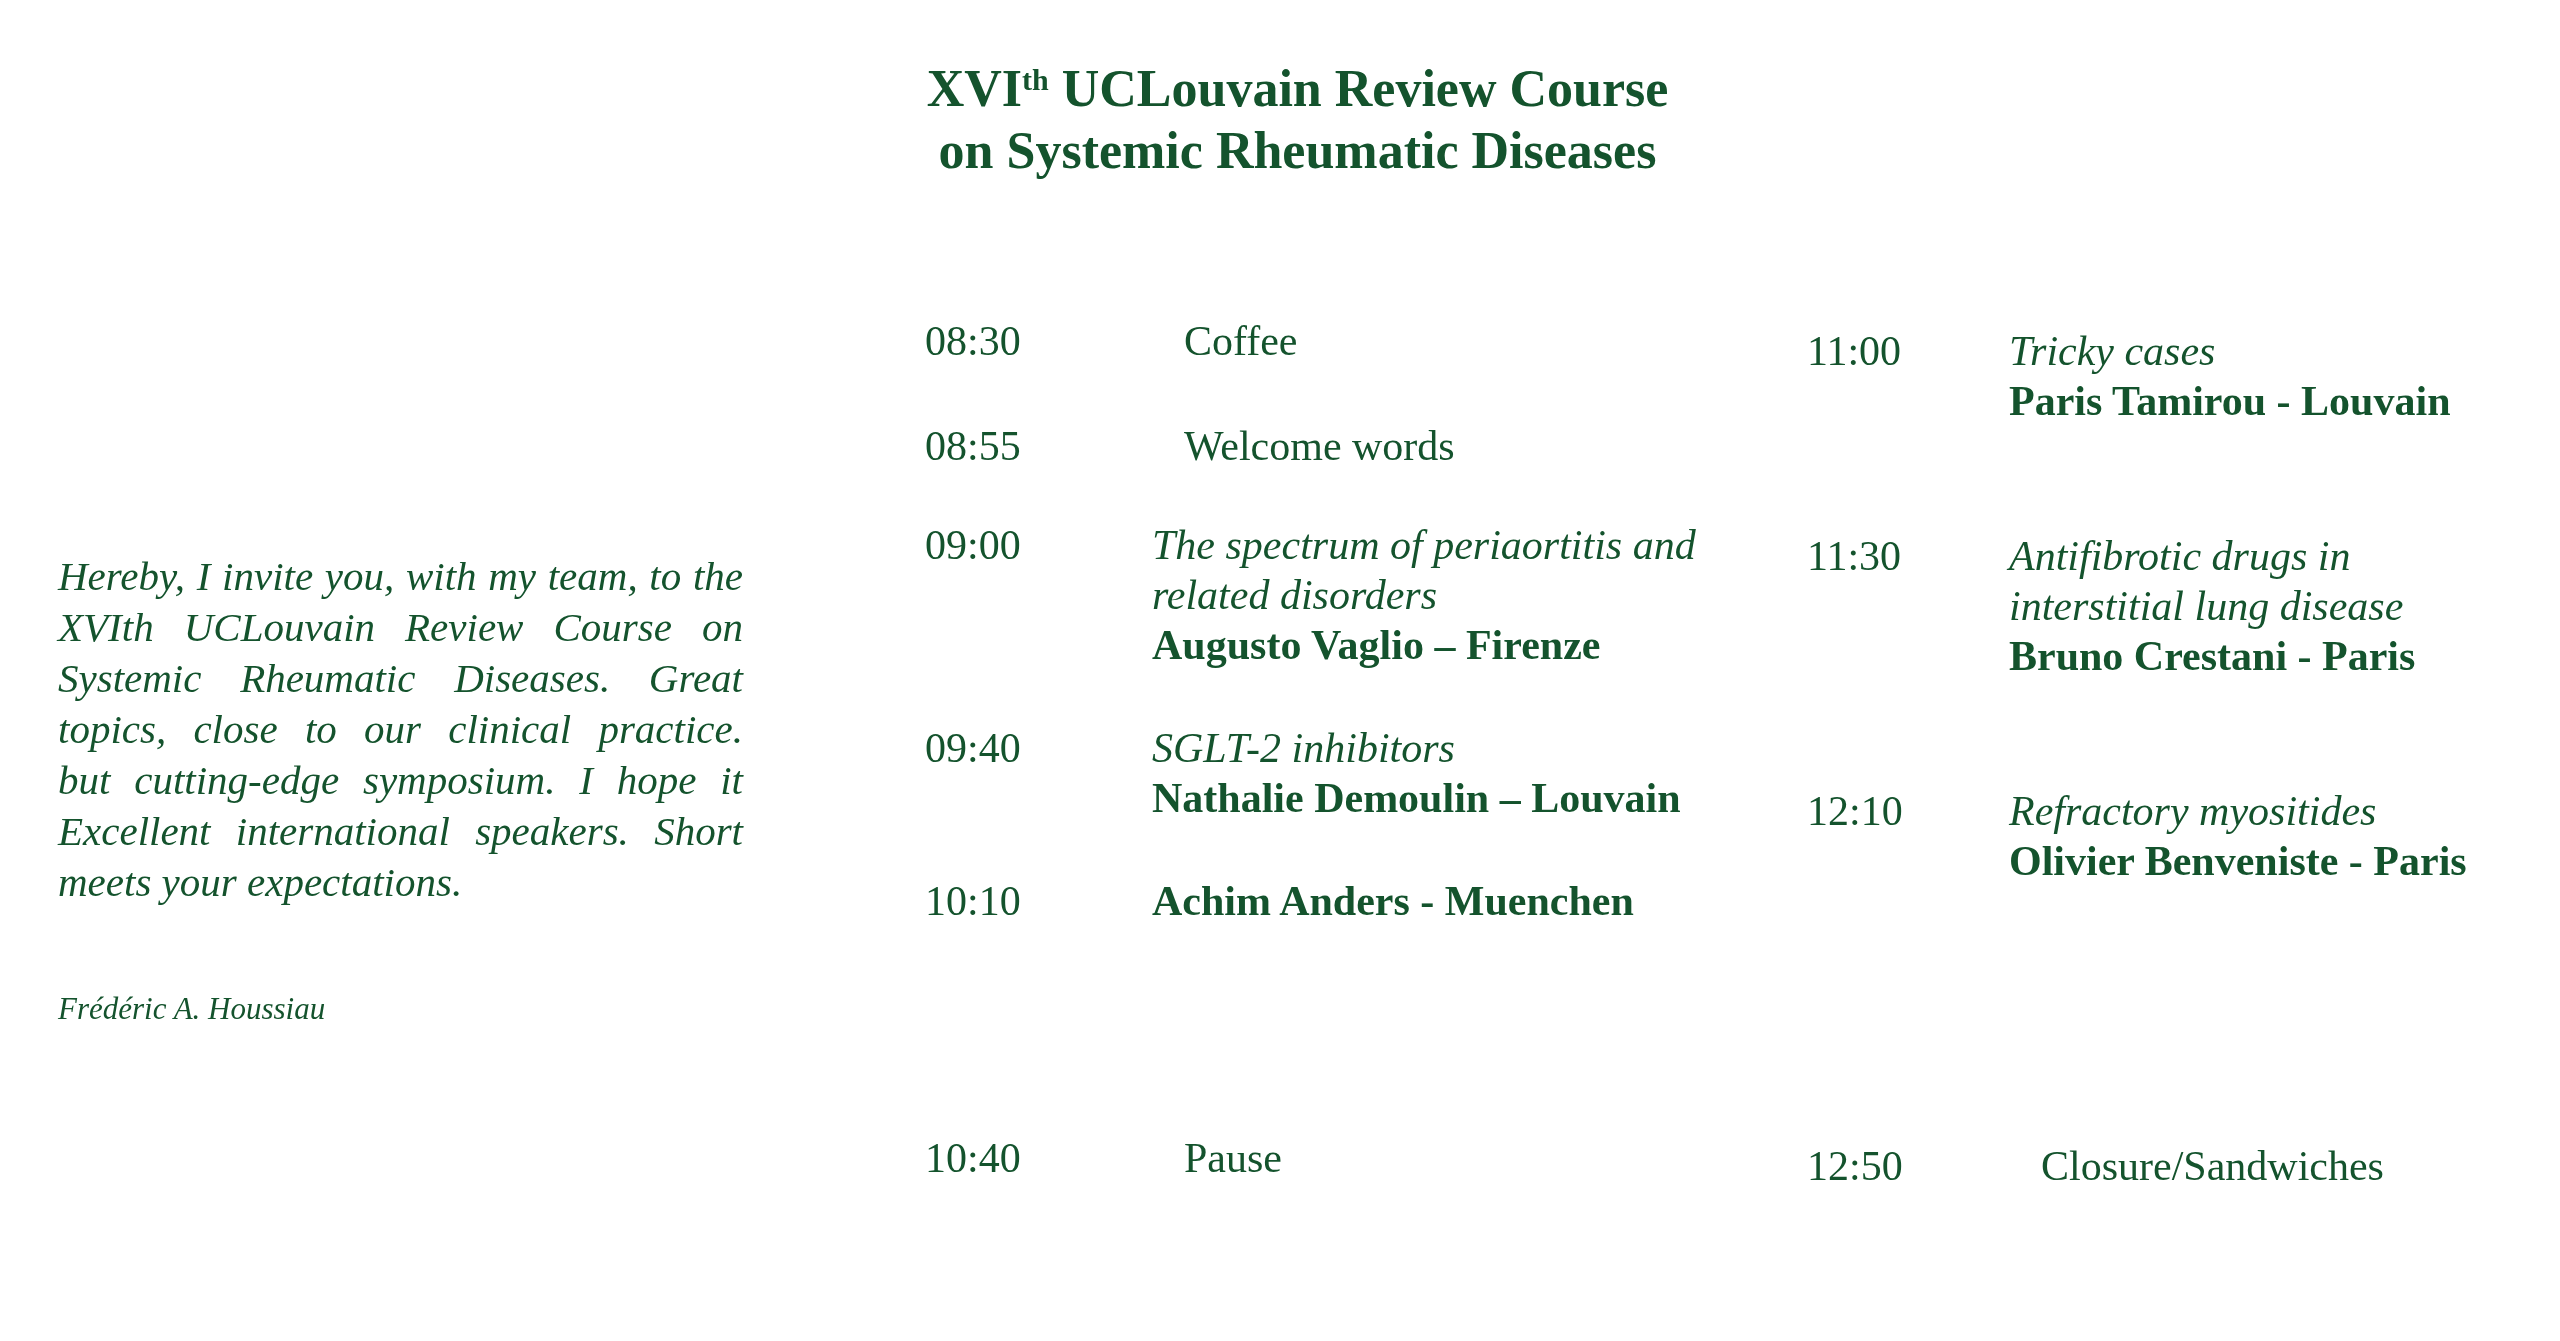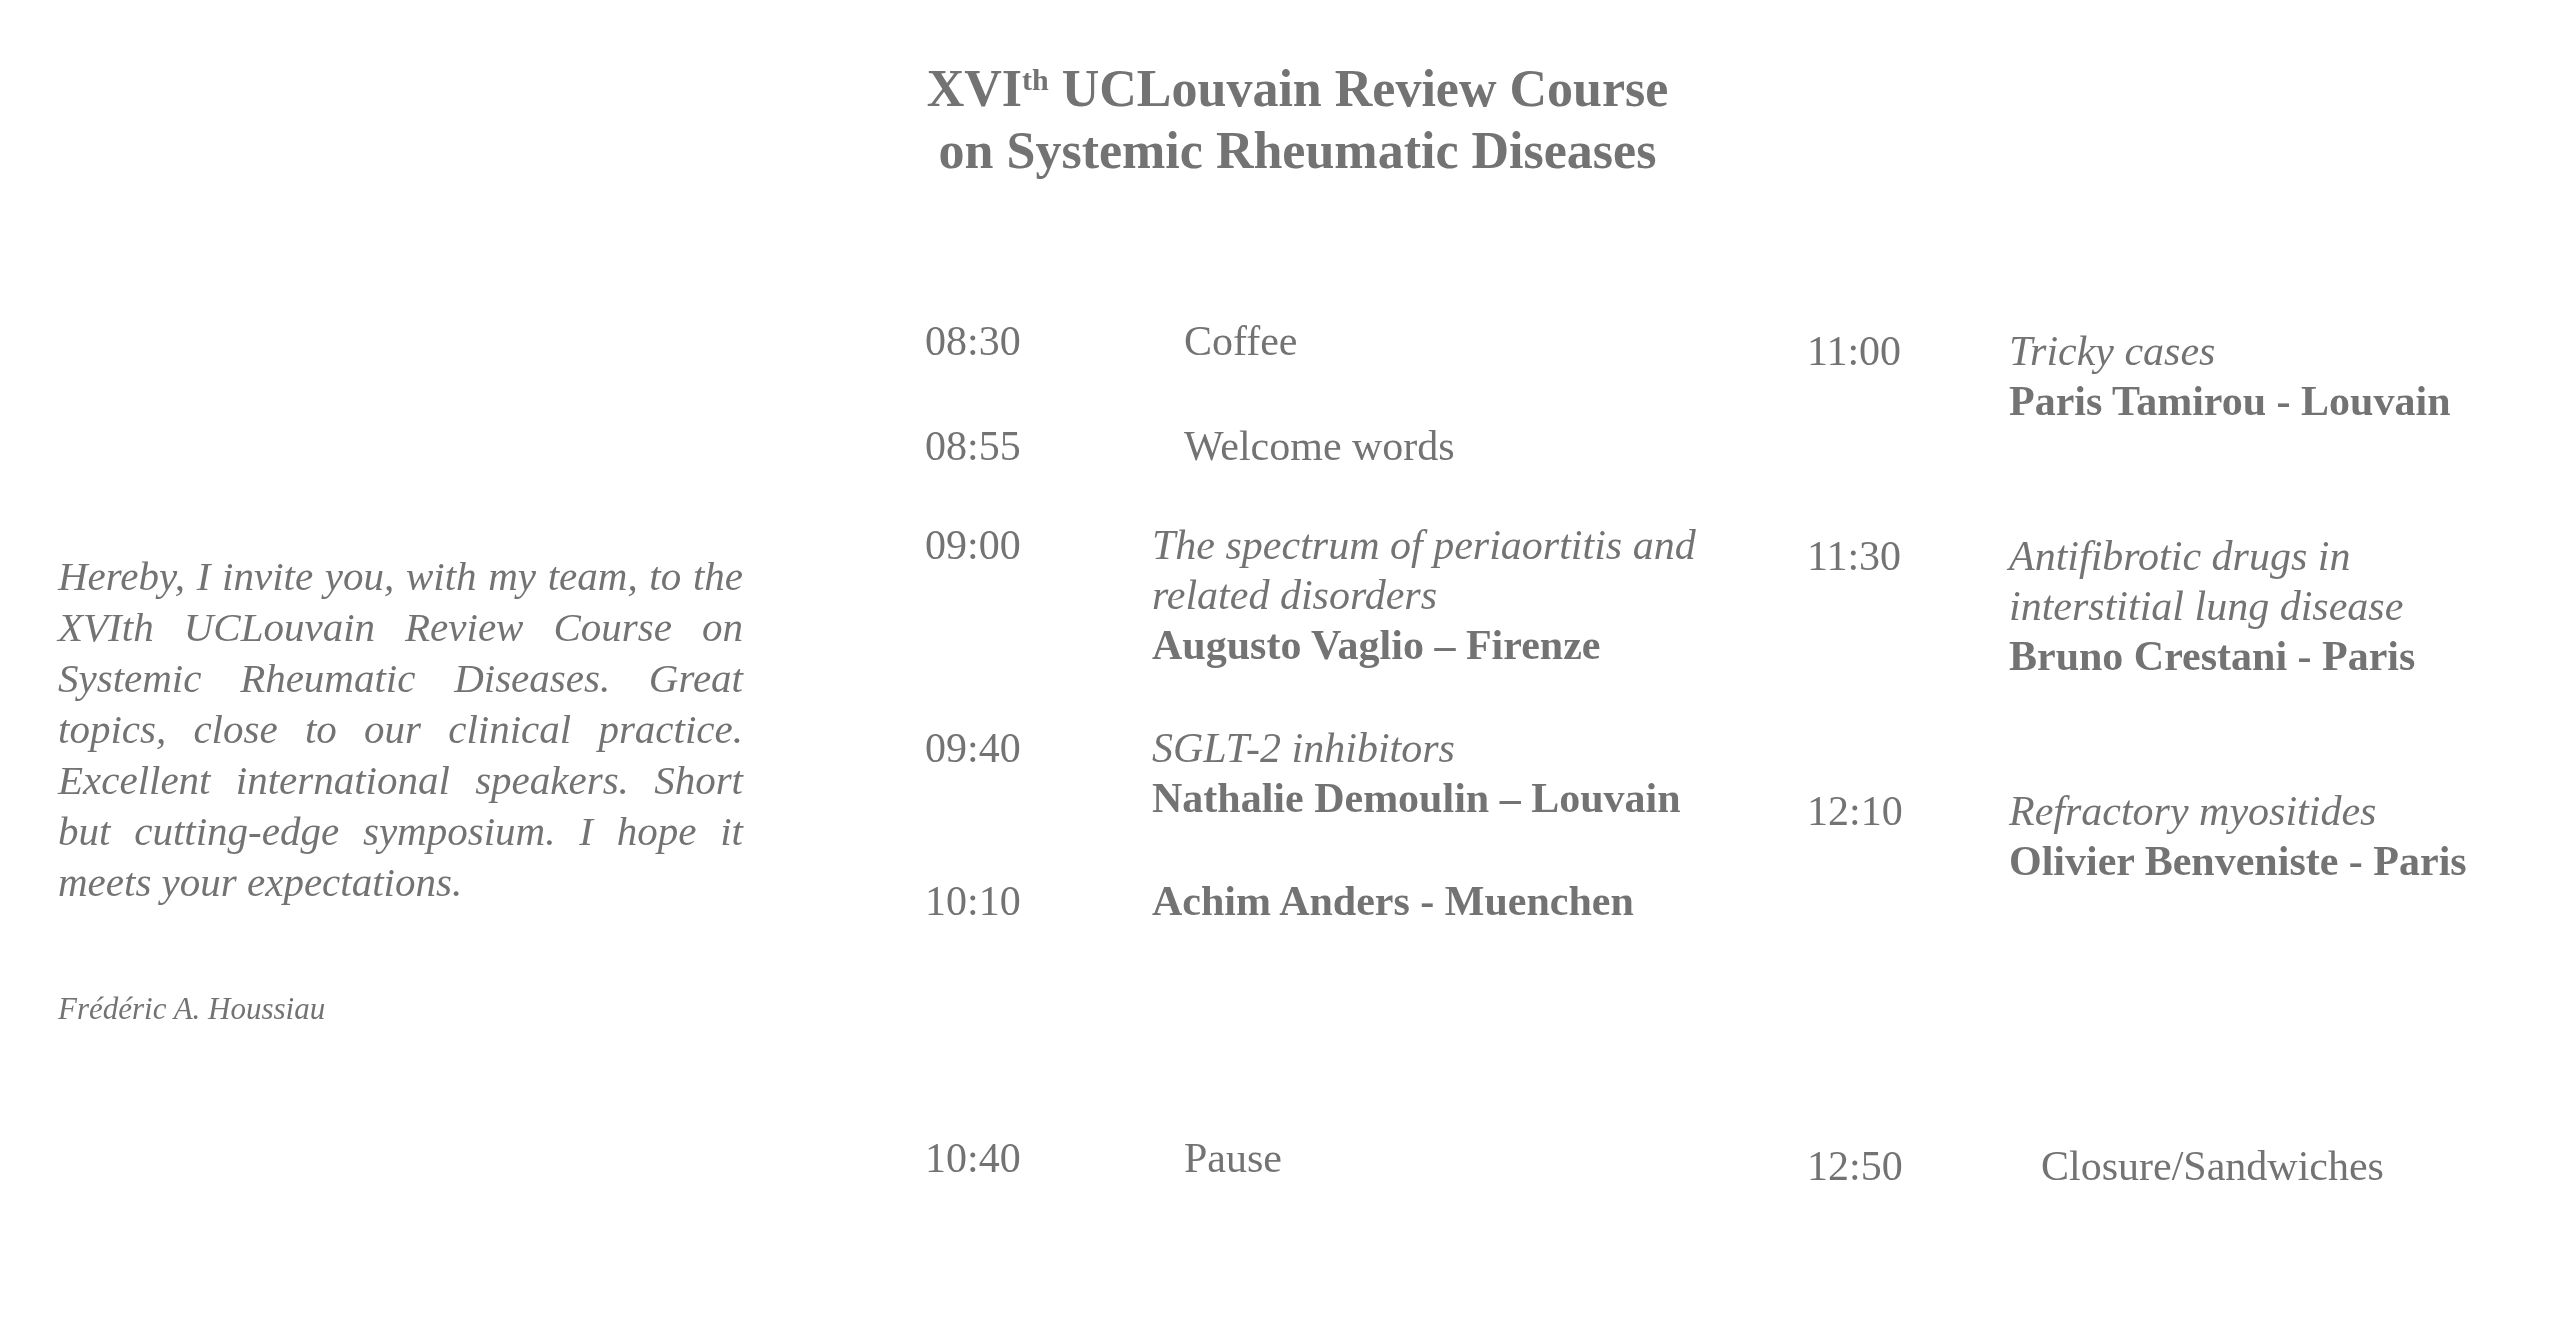--- a/index.html
+++ b/index.html
@@ -1,21 +1,21 @@
 <!DOCTYPE html>
 <html><head>
 <meta charset="utf-8">
 <style>
   html, body { margin: 0; padding: 0; background: #ffffff; }
   .page {
     position: relative;
     width: 2560px;
     height: 1341px;
     background: #ffffff;
-    color: #737373;
+    color: #14532d;
     font-family: "Liberation Serif", "DejaVu Serif", serif;
     overflow: hidden;
     border-radius: 29px;
   }
 
   
   .title {
     position: absolute;
     top: 58px;
     left: 900px;
@@ -75,22 +75,22 @@
   <div class="title">
     <div><span>XVI</span><sup>th</sup> <span>UCLouvain Review Course</span></div>
     <div>on Systemic Rheumatic Diseases</div>
   </div>
 
   <div class="invitation">
     <div class="inv-line">Hereby, I invite you, with my team, to the</div>
     <div class="inv-line">XVIth UCLouvain Review Course on</div>
     <div class="inv-line">Systemic Rheumatic Diseases. Great</div>
     <div class="inv-line">topics, close to our clinical practice.</div>
+    <div class="inv-line">but cutting-edge symposium. I hope it</div>
     <div class="inv-line">Excellent international speakers. Short</div>
-    <div class="inv-line">but cutting-edge symposium. I hope it</div>
     <div class="inv-line last">meets your expectations.</div>
   </div>
 
   <div class="signature">Frédéric A. Houssiau</div>
 
   <div>
 
     <div class="sched-row col-mid" style="left:925px; top:316px;">
       <div class="time">08:30</div>
       <div class="entry">

